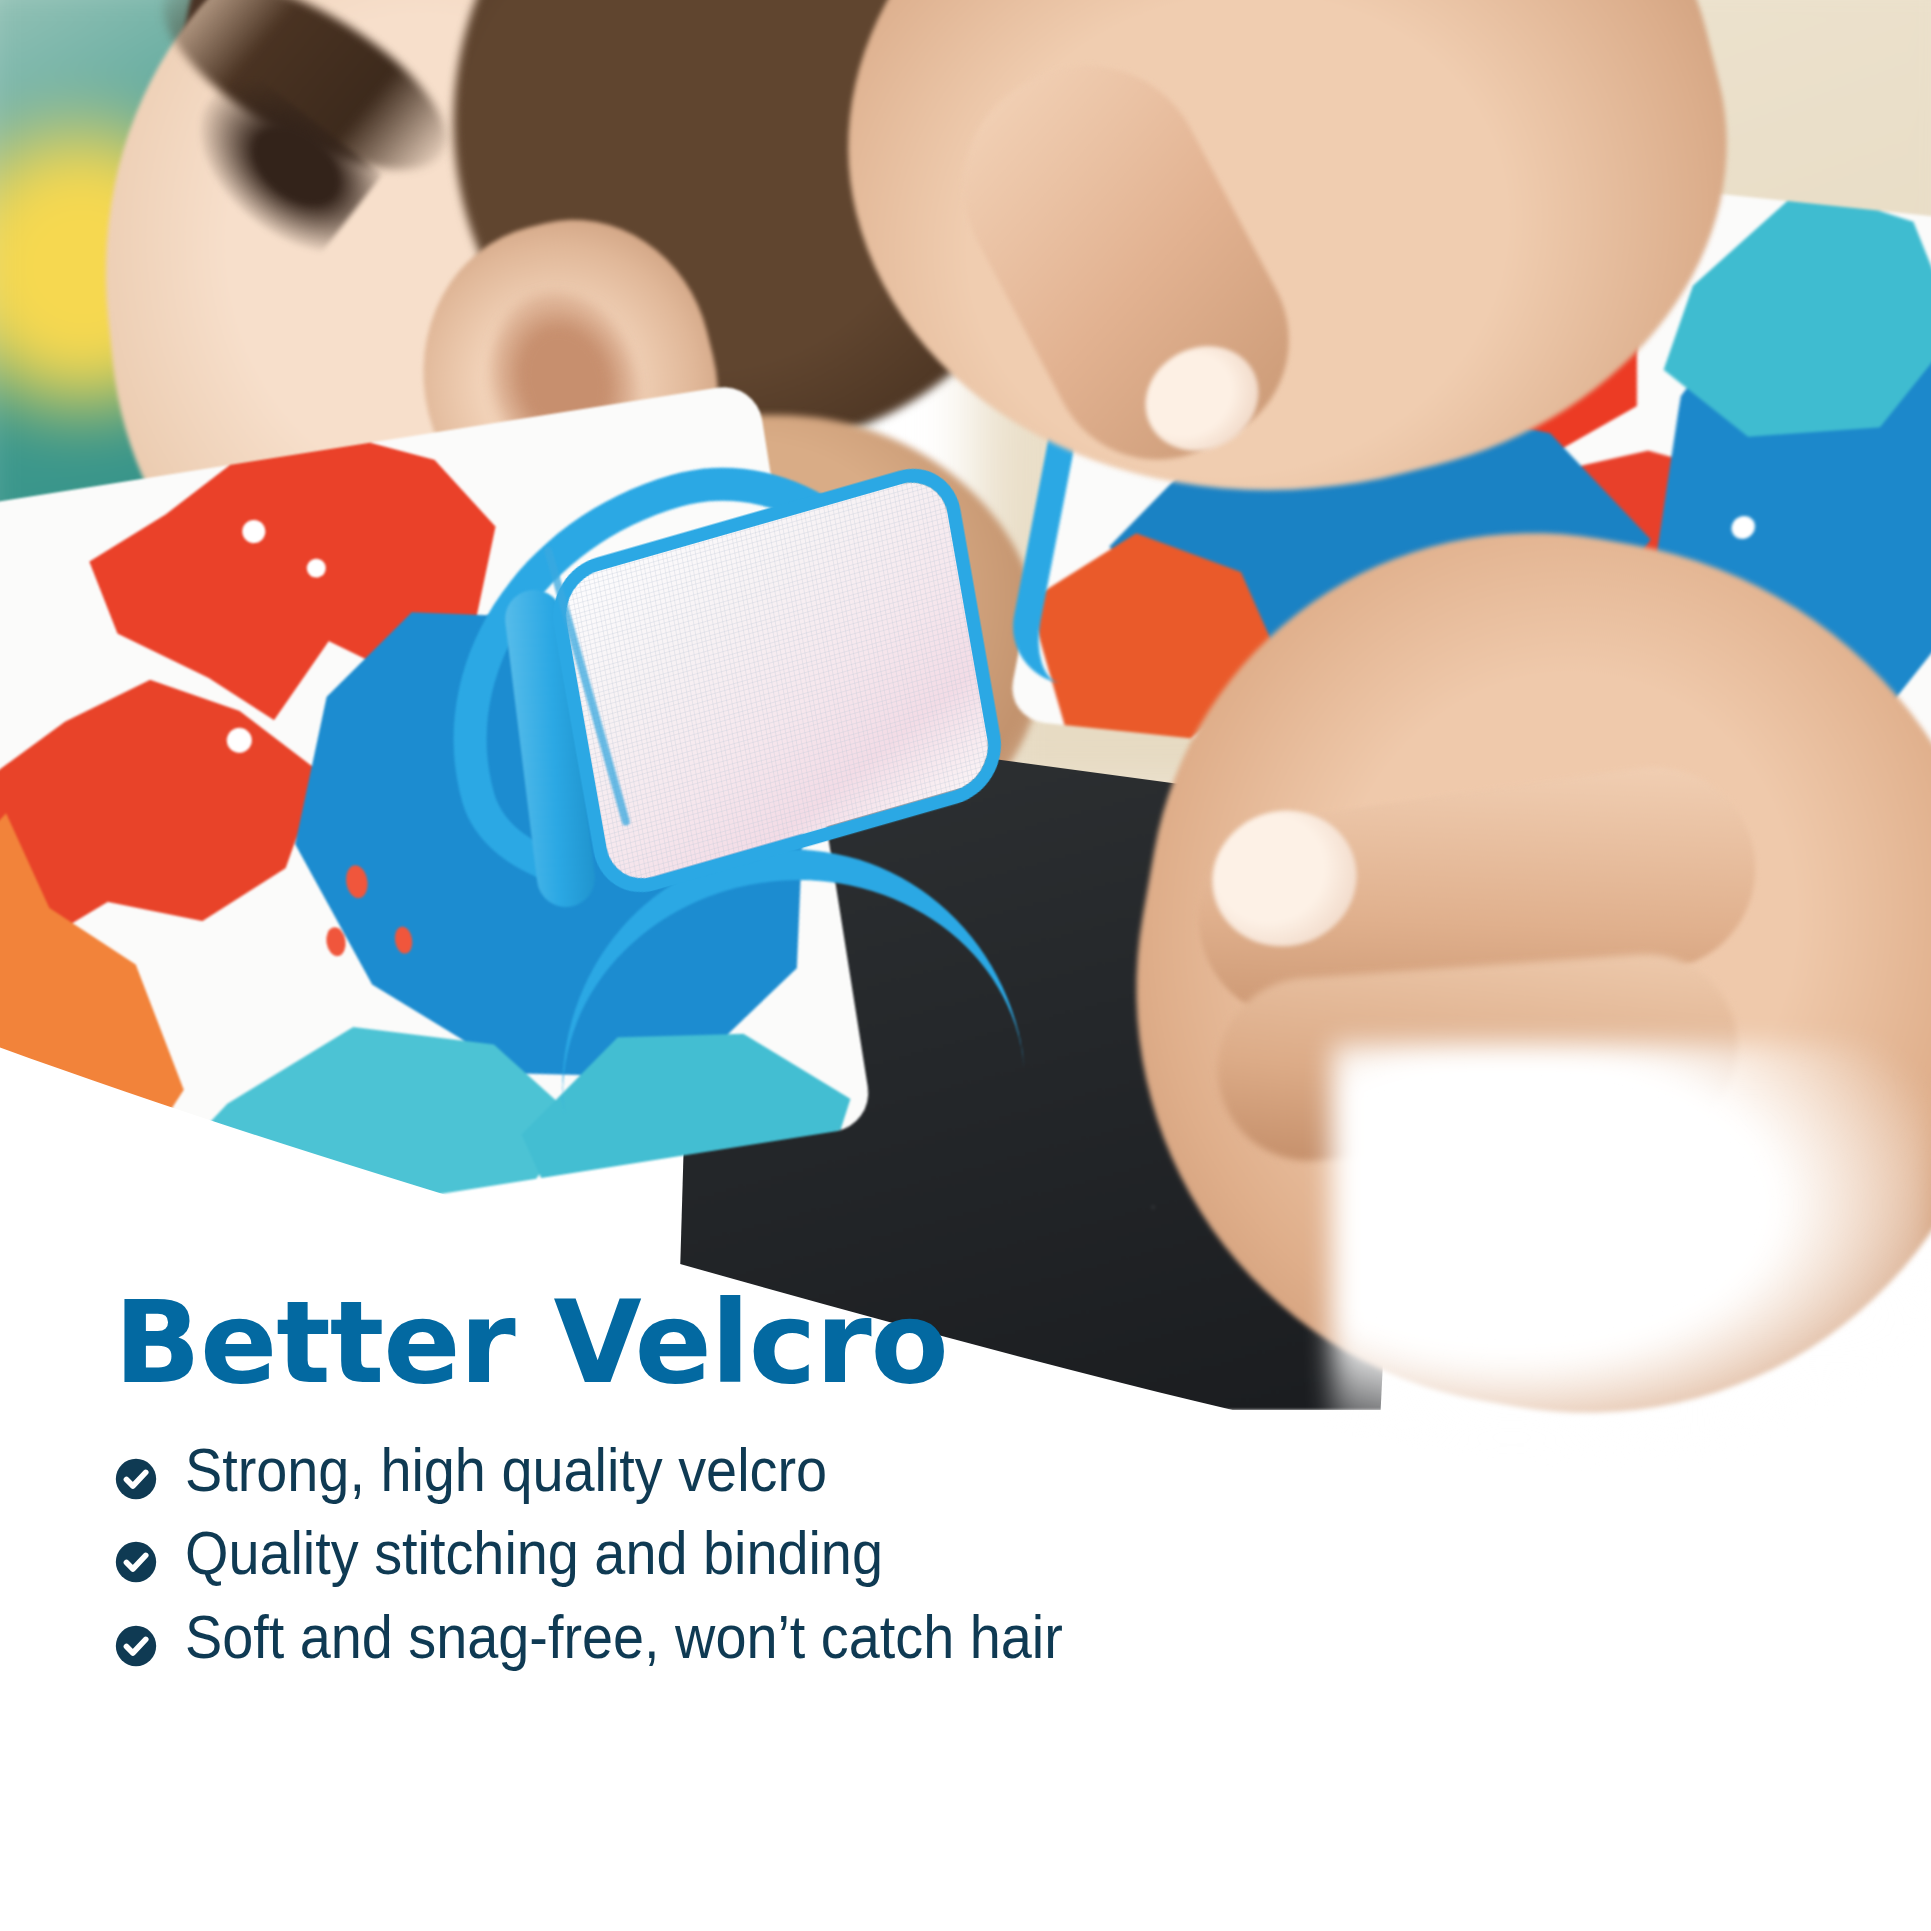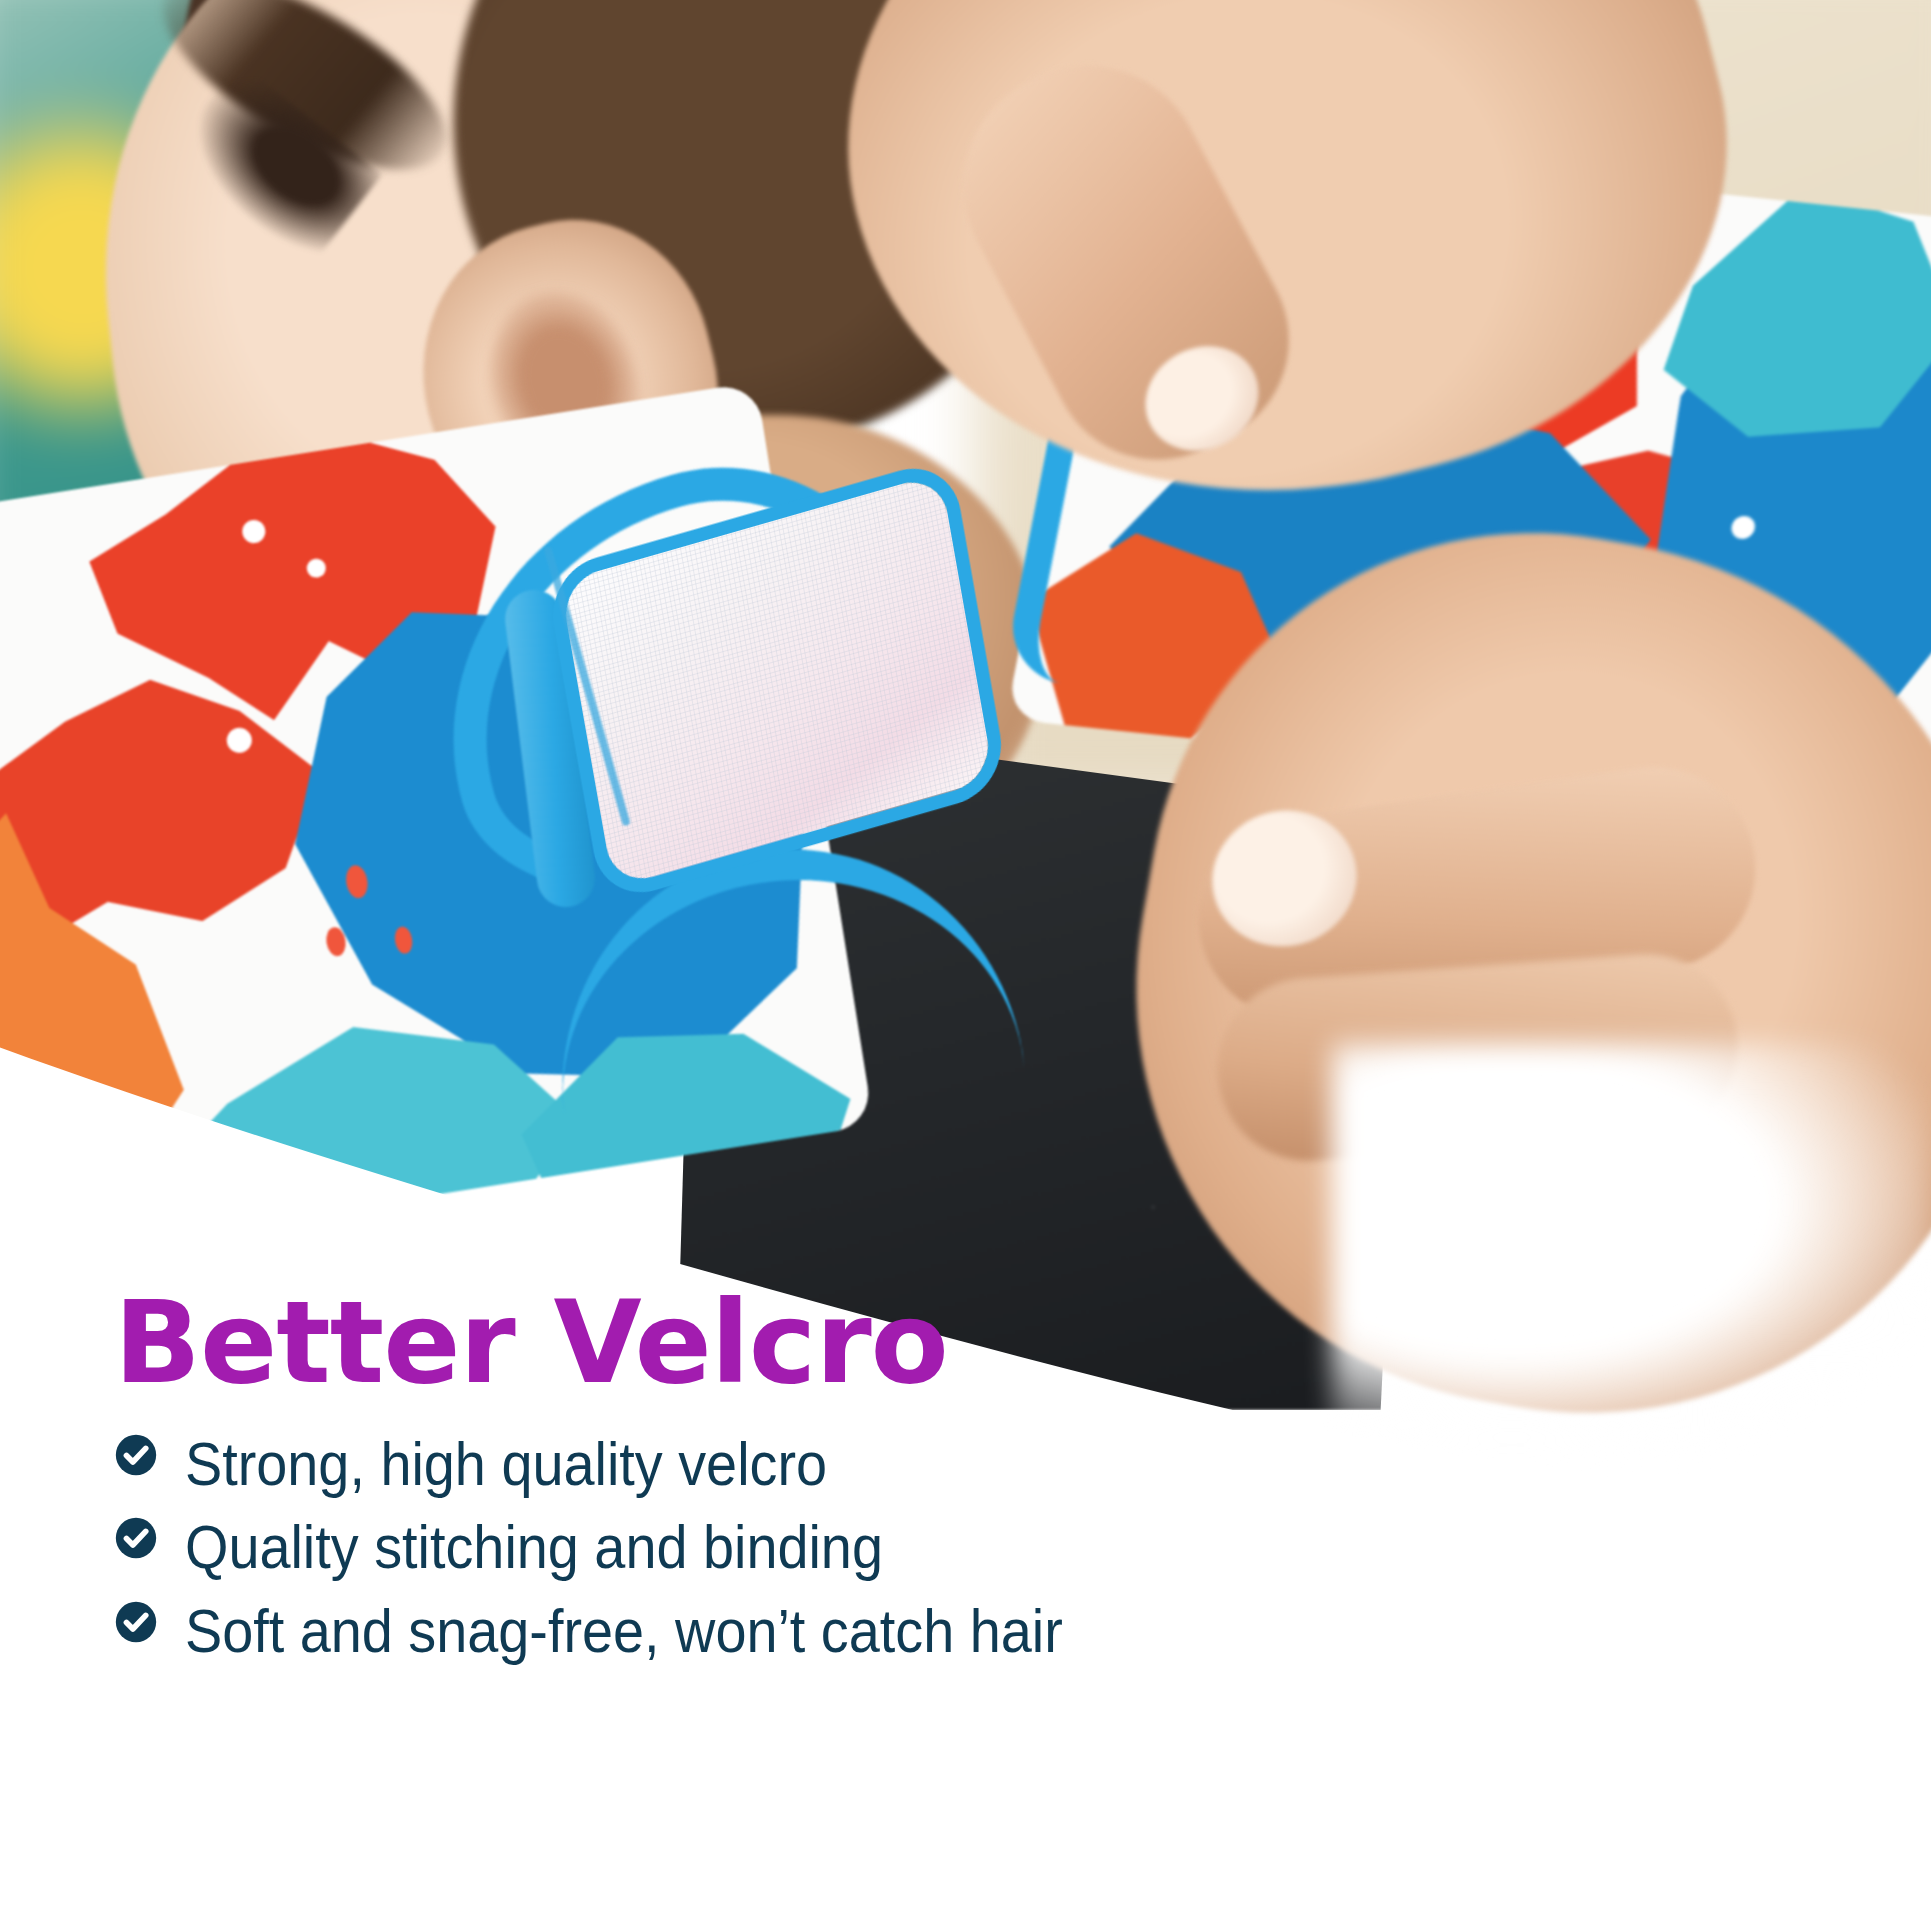--- a/index.html
+++ b/index.html
@@ -279,28 +279,28 @@
   
   .content{
     position:absolute; left:114px; top:1286px; width:1641px;
   }
   .headline{
     font-family:"DejaVu Sans", sans-serif;
     font-weight:bold;
     font-size:114px;
     line-height:1.0;
     letter-spacing:-1px;
-    color:#a21caf;
+    color:#0369a1;
     margin:0 0 33px 0;
     white-space:nowrap;
   }
   .bullets{ list-style:none; margin:0; padding:0; }
   .bullet{
     display:flex;
-    align-items:flex-start;
+    align-items:flex-end;
     margin-bottom:15.4px;
     height:68px;
   }
   .check{
     flex:0 0 auto;
     width:44px; height:44px;
     margin-right:27px;
     display:block;
   }
   .bullet-text{

